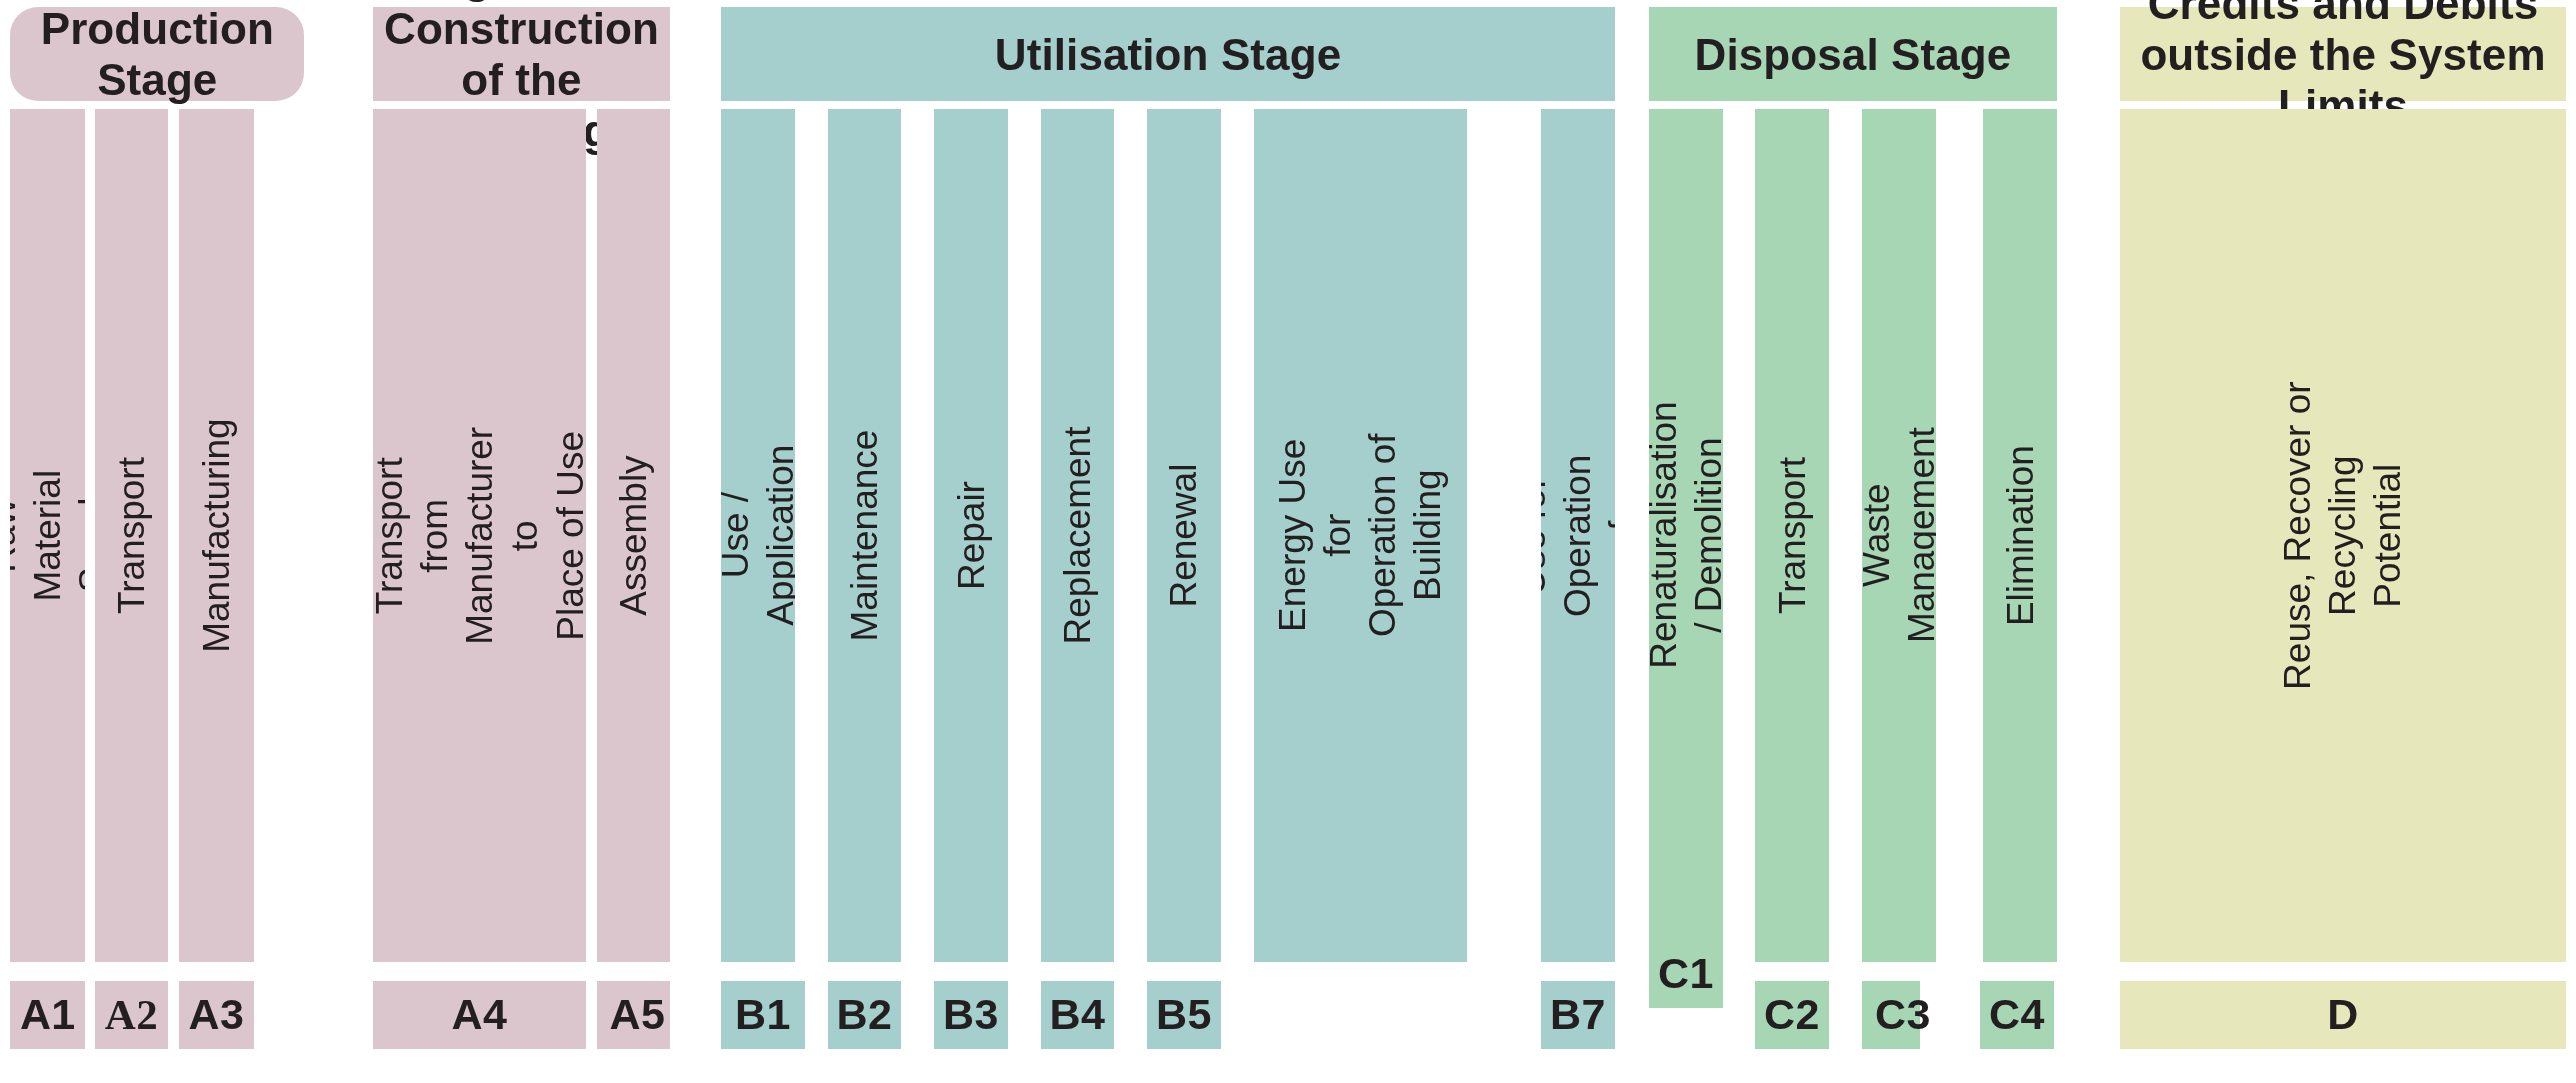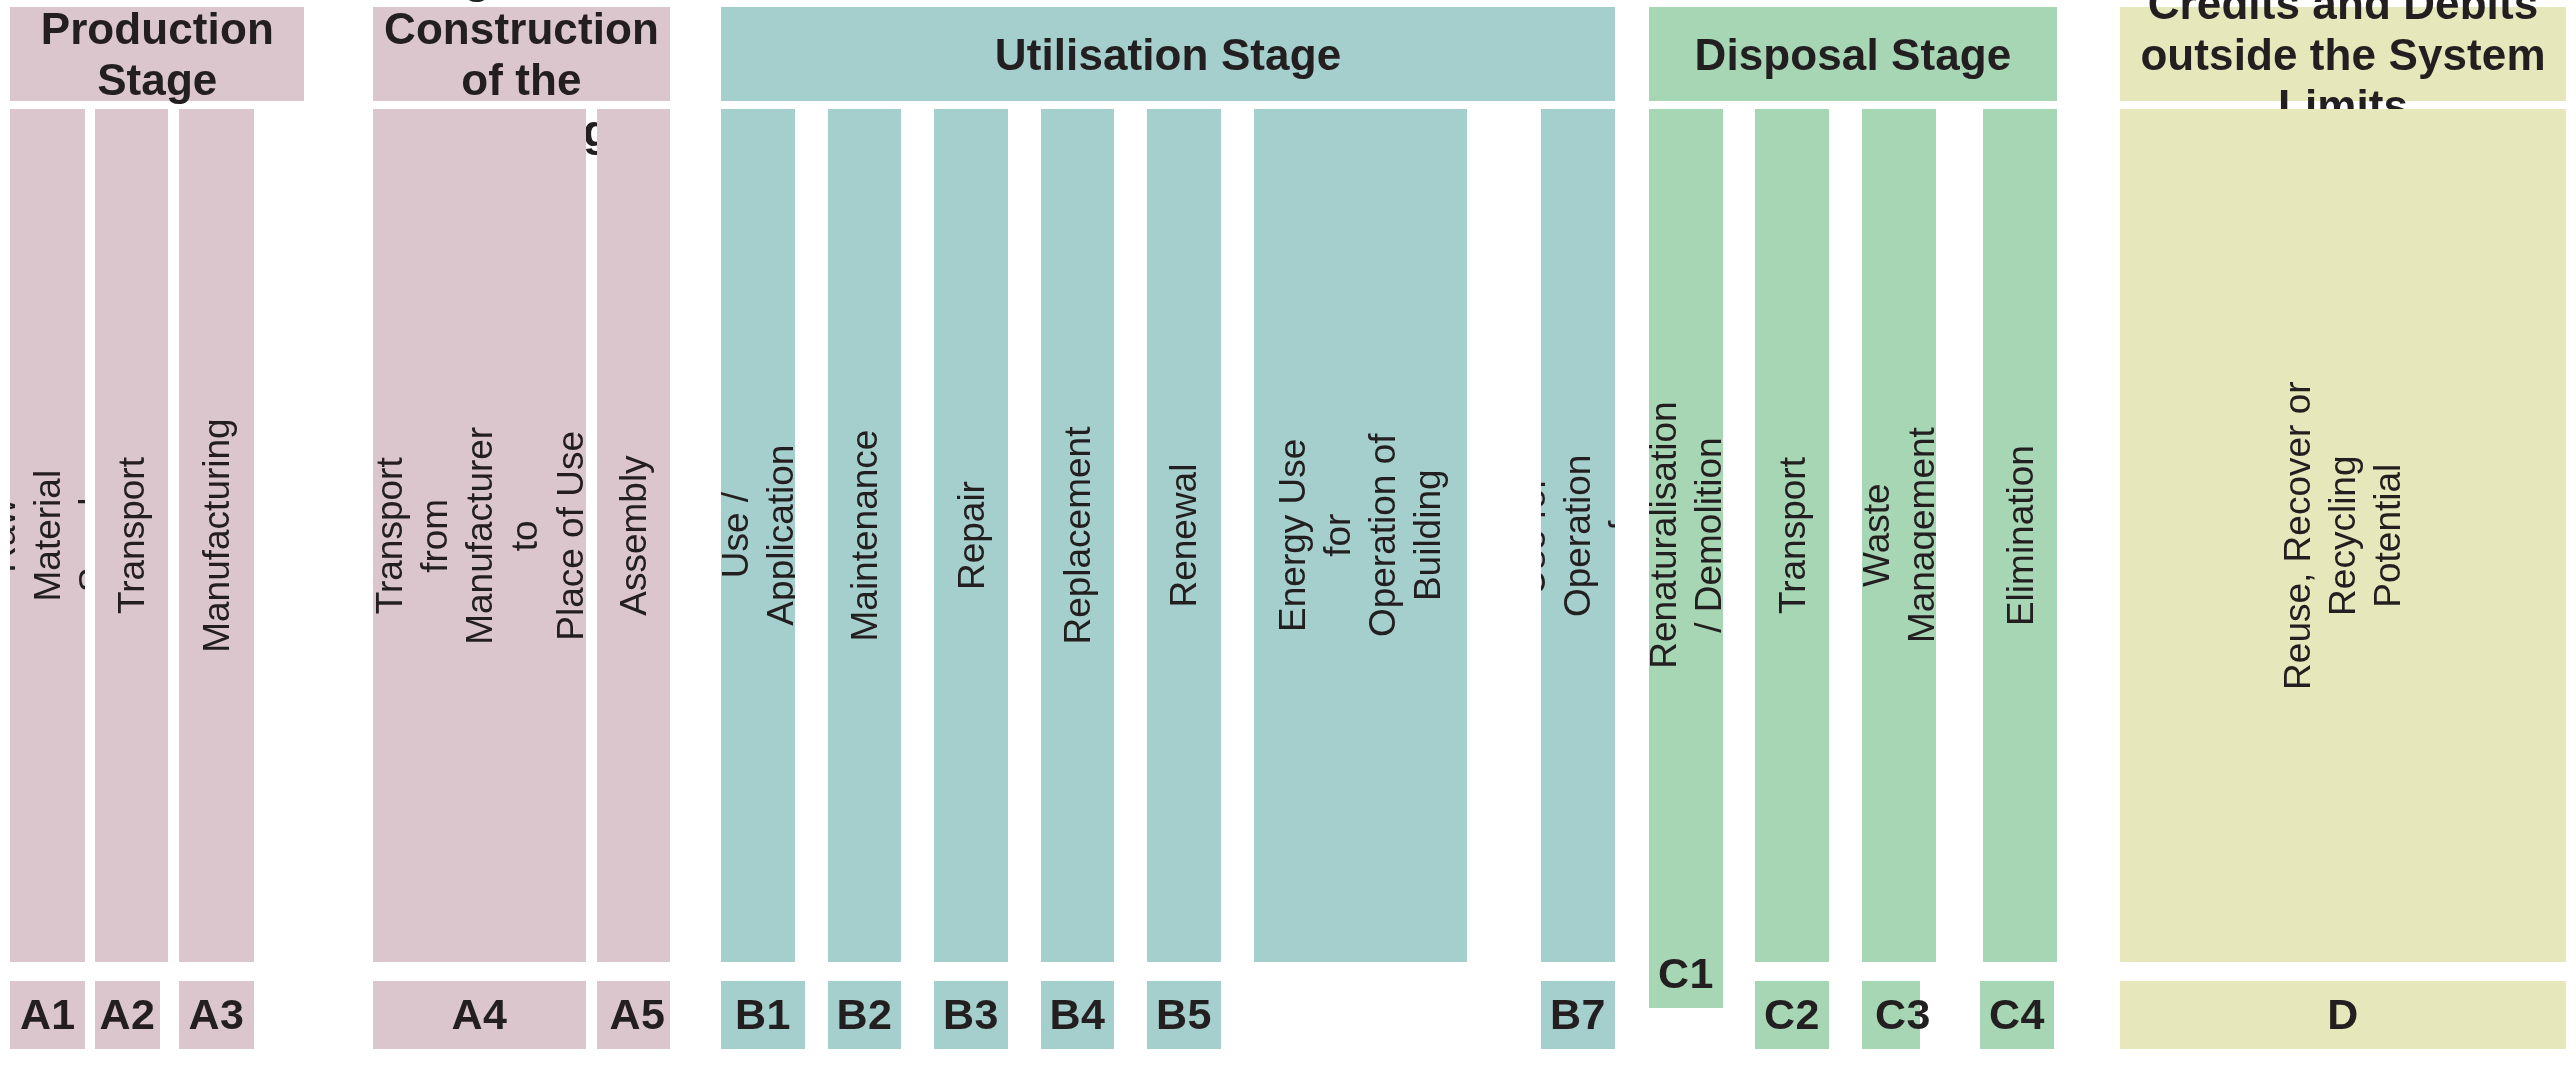--- a/index.html
+++ b/index.html
@@ -61,21 +61,21 @@
   .c-pink{background:#dcc6ce;}
   .c-teal{background:#a5cfcc;}
   .c-green{background:#a6d6b3;}
   .c-yellow{background:#e7e7bc;}
 </style>
 </head>
 <body>
 
 <div id="lca">
 
-  <div class="cell stage-head c-pink" style="left:10.3px;top:7.3px;width:294px;height:94px;">
+  <div class="cell stage-head c-pink" style="left:10.3px;top:7.3px;width:294px;height:94px;border-radius:28px;">
     <span class="txt" style="white-space: pre-line;">Production
 Stage</span>
   </div>
 
   <div class="cell stage-head c-pink" style="left:373px;top:7.3px;width:297px;height:94px;">
     <span class="txt" style="white-space: pre-line;">Stage of the
 Construction
 of the Building</span>
   </div>
 
@@ -158,21 +158,21 @@
   <div class="cell mod-col c-green" style="left:1983px;top:109px;width:74px;height:853px;">
     <span class="vtxt" style="width: 853px; white-space: pre-line;">Elimination</span>
   </div>
 
   <div class="cell mod-col c-yellow" style="left:2120px;top:109px;width:446px;height:853px;">
     <span class="vtxt" style="width: 853px; white-space: pre-line;">Reuse, Recover or Recycling
 Potential</span>
   </div>
 
   <div class="cell code-chip c-pink" style="left:10.3px;top:981px;width:75px;height:68px;">A1</div>
-  <div class="cell code-chip c-pink" style="left:95px;top:981px;width:65px;height:68px;">A2</div>
+  <div class="cell code-chip c-pink" style="left:95px;top:981px;width:73px;height:68px;font-family:Liberation Serif, serif;">A2</div>
   <div class="cell code-chip c-pink" style="left:179px;top:981px;width:75px;height:68px;">A3</div>
   <div class="cell code-chip c-pink" style="left:373px;top:981px;width:213px;height:68px;">A4</div>
   <div class="cell code-chip c-pink" style="left:597px;top:981px;width:73px;height:68px;padding-left:8px;">A5</div>
 
   <div class="cell code-chip c-teal" style="left:721px;top:981px;width:84px;height:68px;">B1</div>
   <div class="cell code-chip c-teal" style="left:828px;top:981px;width:73px;height:68px;">B2</div>
   <div class="cell code-chip c-teal" style="left:934px;top:981px;width:74px;height:68px;">B3</div>
   <div class="cell code-chip c-teal" style="left:1041px;top:981px;width:73px;height:68px;">B4</div>
   <div class="cell code-chip c-teal" style="left:1147px;top:981px;width:74px;height:68px;">B5</div>
   <div class="cell code-chip c-teal" style="left:1541px;top:981px;width:74px;height:68px;">B7</div>

